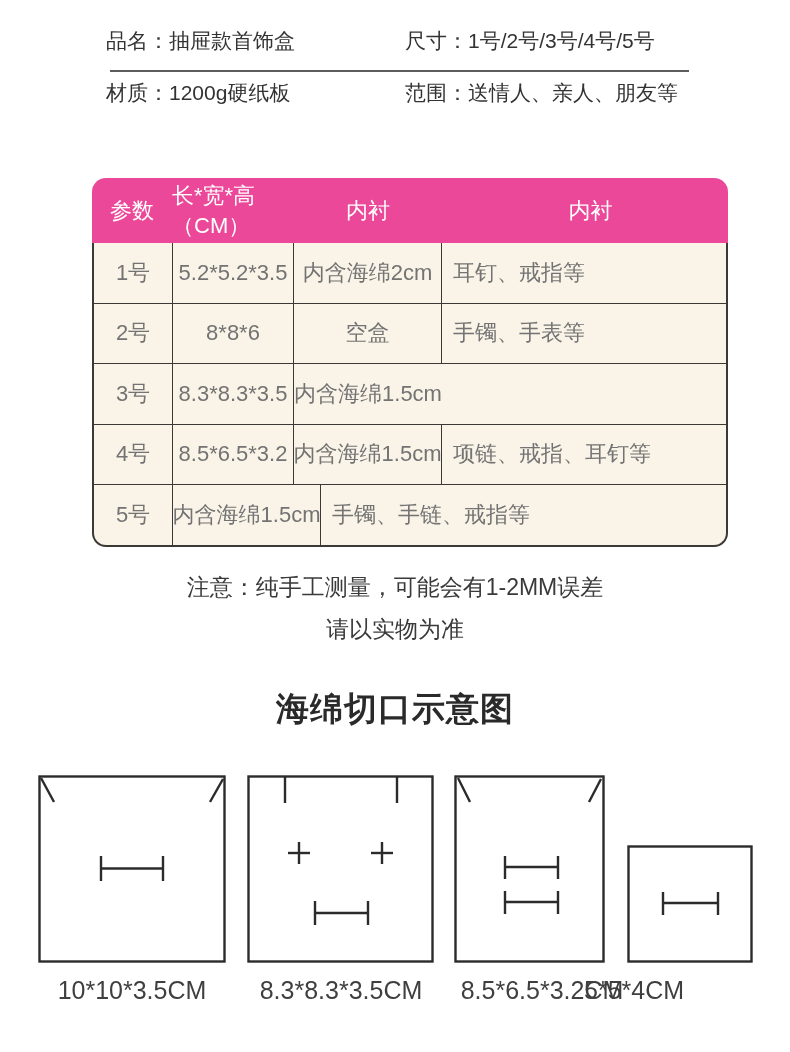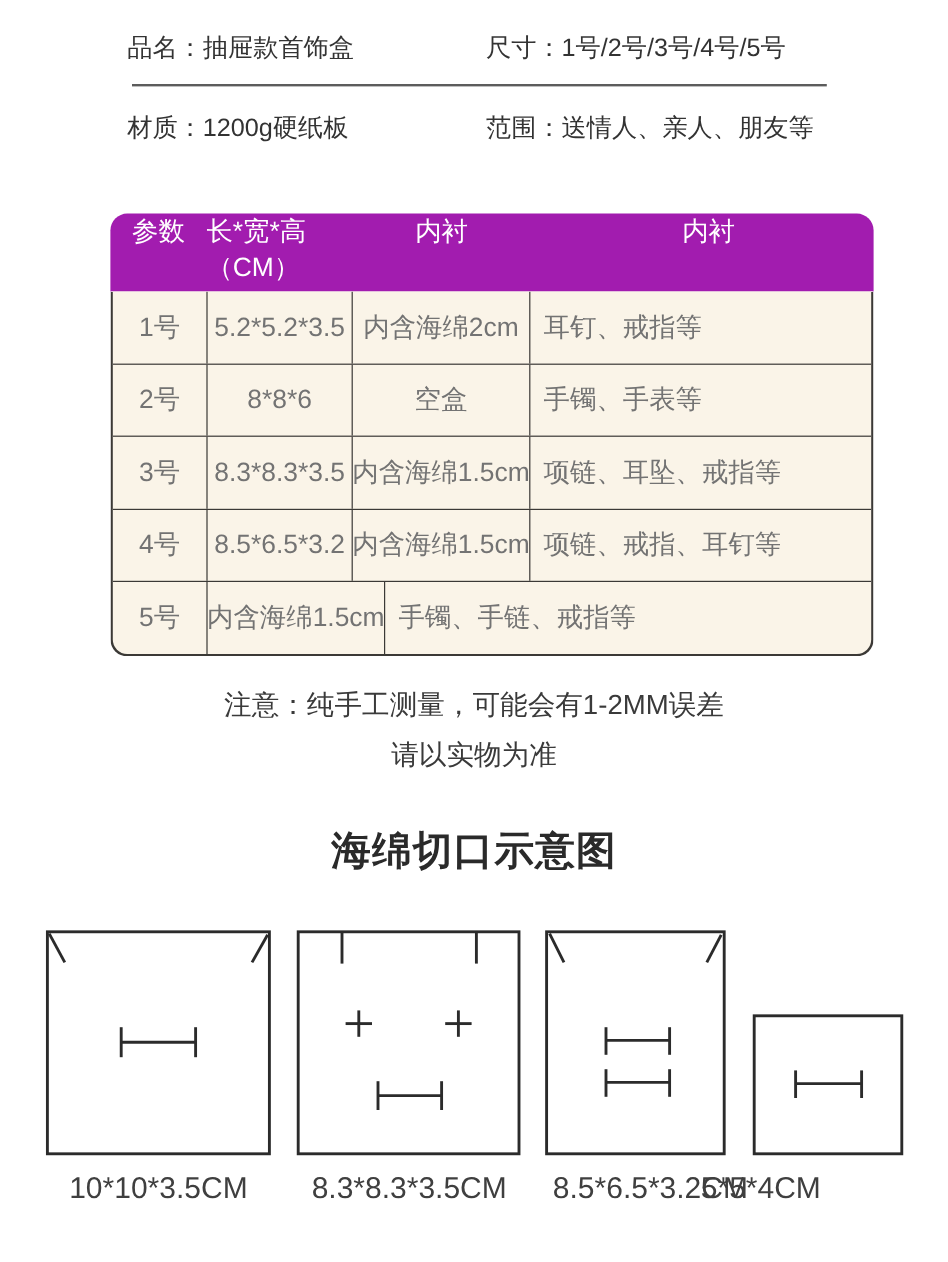--- a/index.html
+++ b/index.html
@@ -5,27 +5,27 @@
   html,body{margin:0;padding:0;background:#fff;}
   .page{
     position:relative;width:790px;height:1052px;background:#ffffff;overflow:hidden;
     font-family:Liberation Sans, sans-serif;color:#333;
   }
   
   .info-item{position:absolute;font-size:21px;color:#333;white-space:nowrap;line-height:24px;}
   .info-left{left:106px;}
   .info-right{left:405px;}
   .row1{top:29px;}
-  .row2{top:95px;}
+  .row2{top:81px;}
   .info-divider{position:absolute;top:70px;left:110px;width:579px;height:2px;background:#5c5c5c;}
   
   .spec-table{position:absolute;left:92px;top:178px;width:636px;}
   .thead{
-    display:flex;height:65px;background:#a21caf;border-radius:14px 14px 0 0;
-    color:#fff;font-size:22px;align-items:flex-start;
+    display:flex;height:65px;background:#ec4899;border-radius:14px 14px 0 0;
+    color:#fff;font-size:22px;align-items:center;
   }
   .th{display:flex;align-items:center;justify-content:center;box-sizing:border-box;}
   .tbody{
     background:#faf4e8;border:2px solid #3b3936;border-top:none;
     border-radius:0 0 14px 14px;overflow:hidden;box-sizing:border-box;
   }
   .tr{display:flex;height:59.5px;border-bottom:1px solid #3b3936;}
   .tr:last-child{border-bottom:none;}
   .td{
     display:flex;align-items:center;justify-content:center;box-sizing:border-box;
@@ -83,21 +83,20 @@
       <div class="tr">
         <div class="td c1">2号</div>
         <div class="td c2">8*8*6</div>
         <div class="td c3">空盒</div>
         <div class="td c4">手镯、手表等</div>
       </div>
       <div class="tr">
         <div class="td c1">3号</div>
         <div class="td c2">8.3*8.3*3.5</div>
         <div class="td c3">内含海绵1.5cm</div>
-        <div class="td c4">项链、耳坠、戒指等</div>
       </div>
       <div class="tr">
         <div class="td c1">4号</div>
         <div class="td c2">8.5*6.5*3.2</div>
         <div class="td c3">内含海绵1.5cm</div>
         <div class="td c4">项链、戒指、耳钉等</div>
       </div>
       <div class="tr">
         <div class="td c1">5号</div>
         <div class="td c3">内含海绵1.5cm</div>

